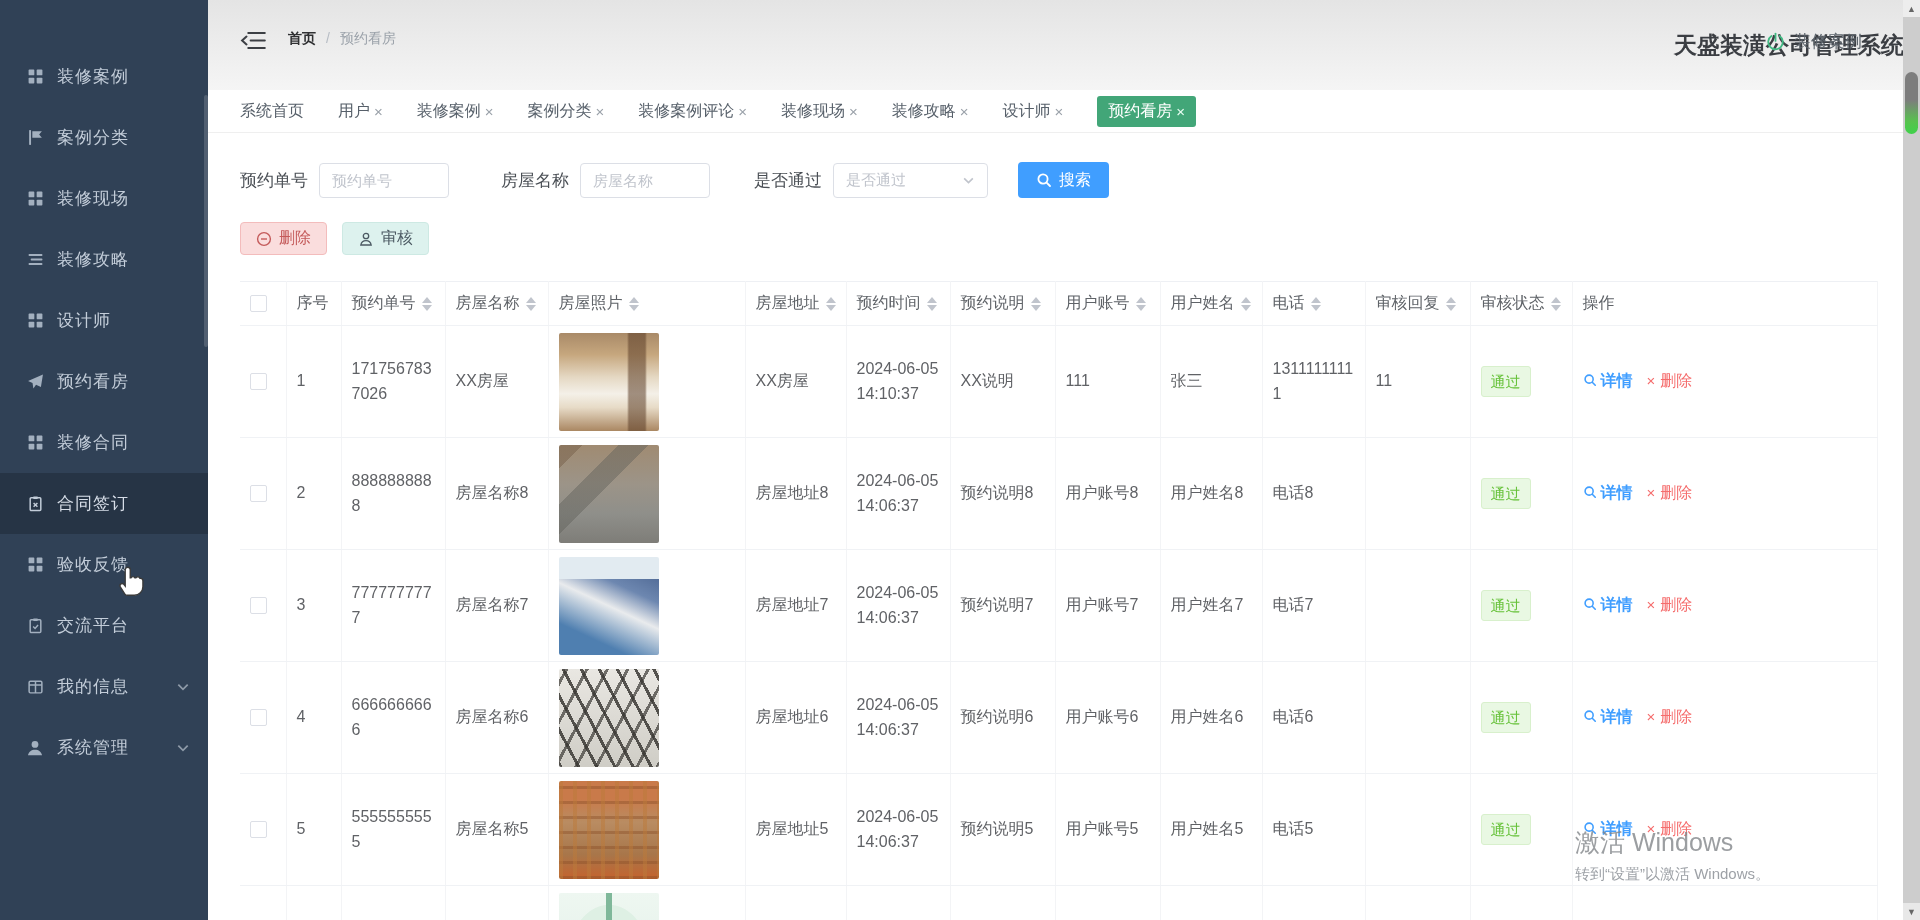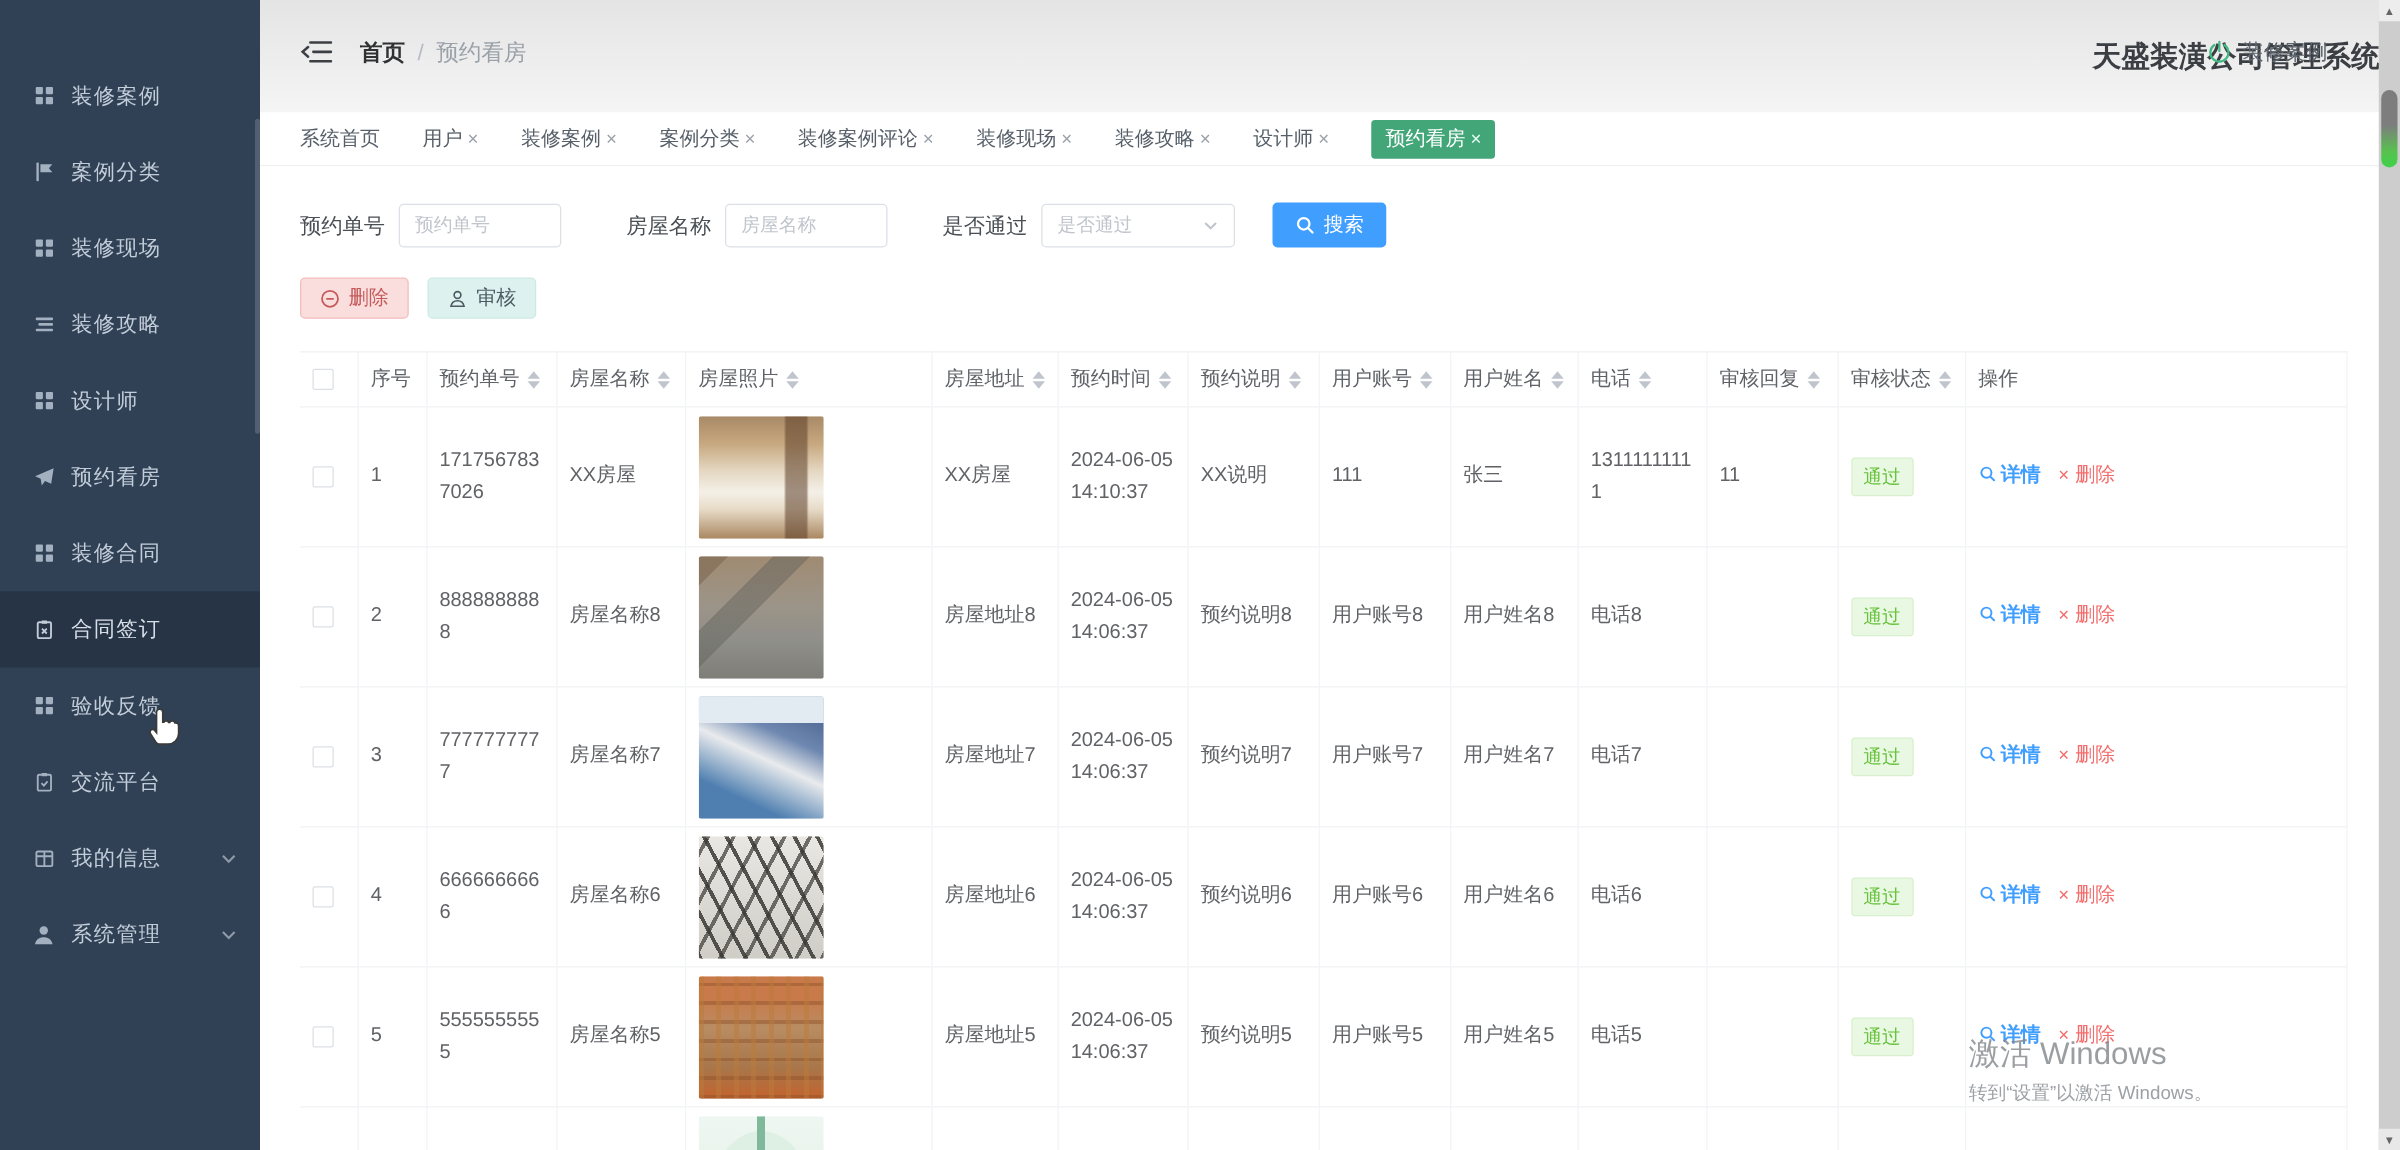--- a/index.html
+++ b/index.html
@@ -12,21 +12,21 @@
              color:#c3cdd9;font-size:17px;letter-spacing:1px;position:relative;}
   .side-item.active{background:var(--sidebar-active-bg);color:#d7dee8;}
   .sicon{width:20px;height:20px;margin-right:12px;display:inline-flex;align-items:center;justify-content:center;color:#a3b0bf;flex:none;}
   .side-item.active .sicon{color:#c3cdd9;}
   .slabel{flex:1;white-space:nowrap;}
   .schev{width:14px;height:14px;color:#8e9aa8;display:inline-flex;}
   .side-scroll{position:absolute;right:0;top:95px;width:4px;height:252px;background:rgba(255,255,255,.16);border-radius:2px;}
   
   .topbar{position:absolute;left:208px;top:0;width:1696px;height:90px;
           background:linear-gradient(180deg,#e4e4e4 0%,#f5f5f5 100%);}
-  .crumbs{position:absolute;left:32px;top:30px;display:flex;align-items:center;font-size:18px;}
+  .crumbs{position:absolute;left:32px;top:30px;display:flex;align-items:flex-start;font-size:14px;}
   .collapse{width:26px;height:22px;color:#3c3f44;margin-right:22px;cursor:pointer;display:inline-flex;}
   .crumb-home{color:#303133;font-weight:bold;cursor:pointer;}
   .crumb-sep{color:#b6bcc4;margin:0 10px;}
   .crumb-cur{color:#9aa1a9;}
   .title{position:absolute;left:0;right:0;top:30px;text-align:right;font-size:23px;font-weight:bold;color:#3b3e43;}
   .logout{position:absolute;right:42px;top:30px;display:flex;align-items:center;font-size:17px;color:#5d656d;cursor:pointer;}
   .logout .picon{width:19px;height:19px;color:#42b983;margin-right:9px;display:inline-flex;}
   
   .tabsbar{position:absolute;left:208px;top:90px;width:1696px;height:43px;background:#fff;
            display:flex;align-items:center;padding-left:32px;box-sizing:border-box;border-bottom:1px solid #efefef;}

